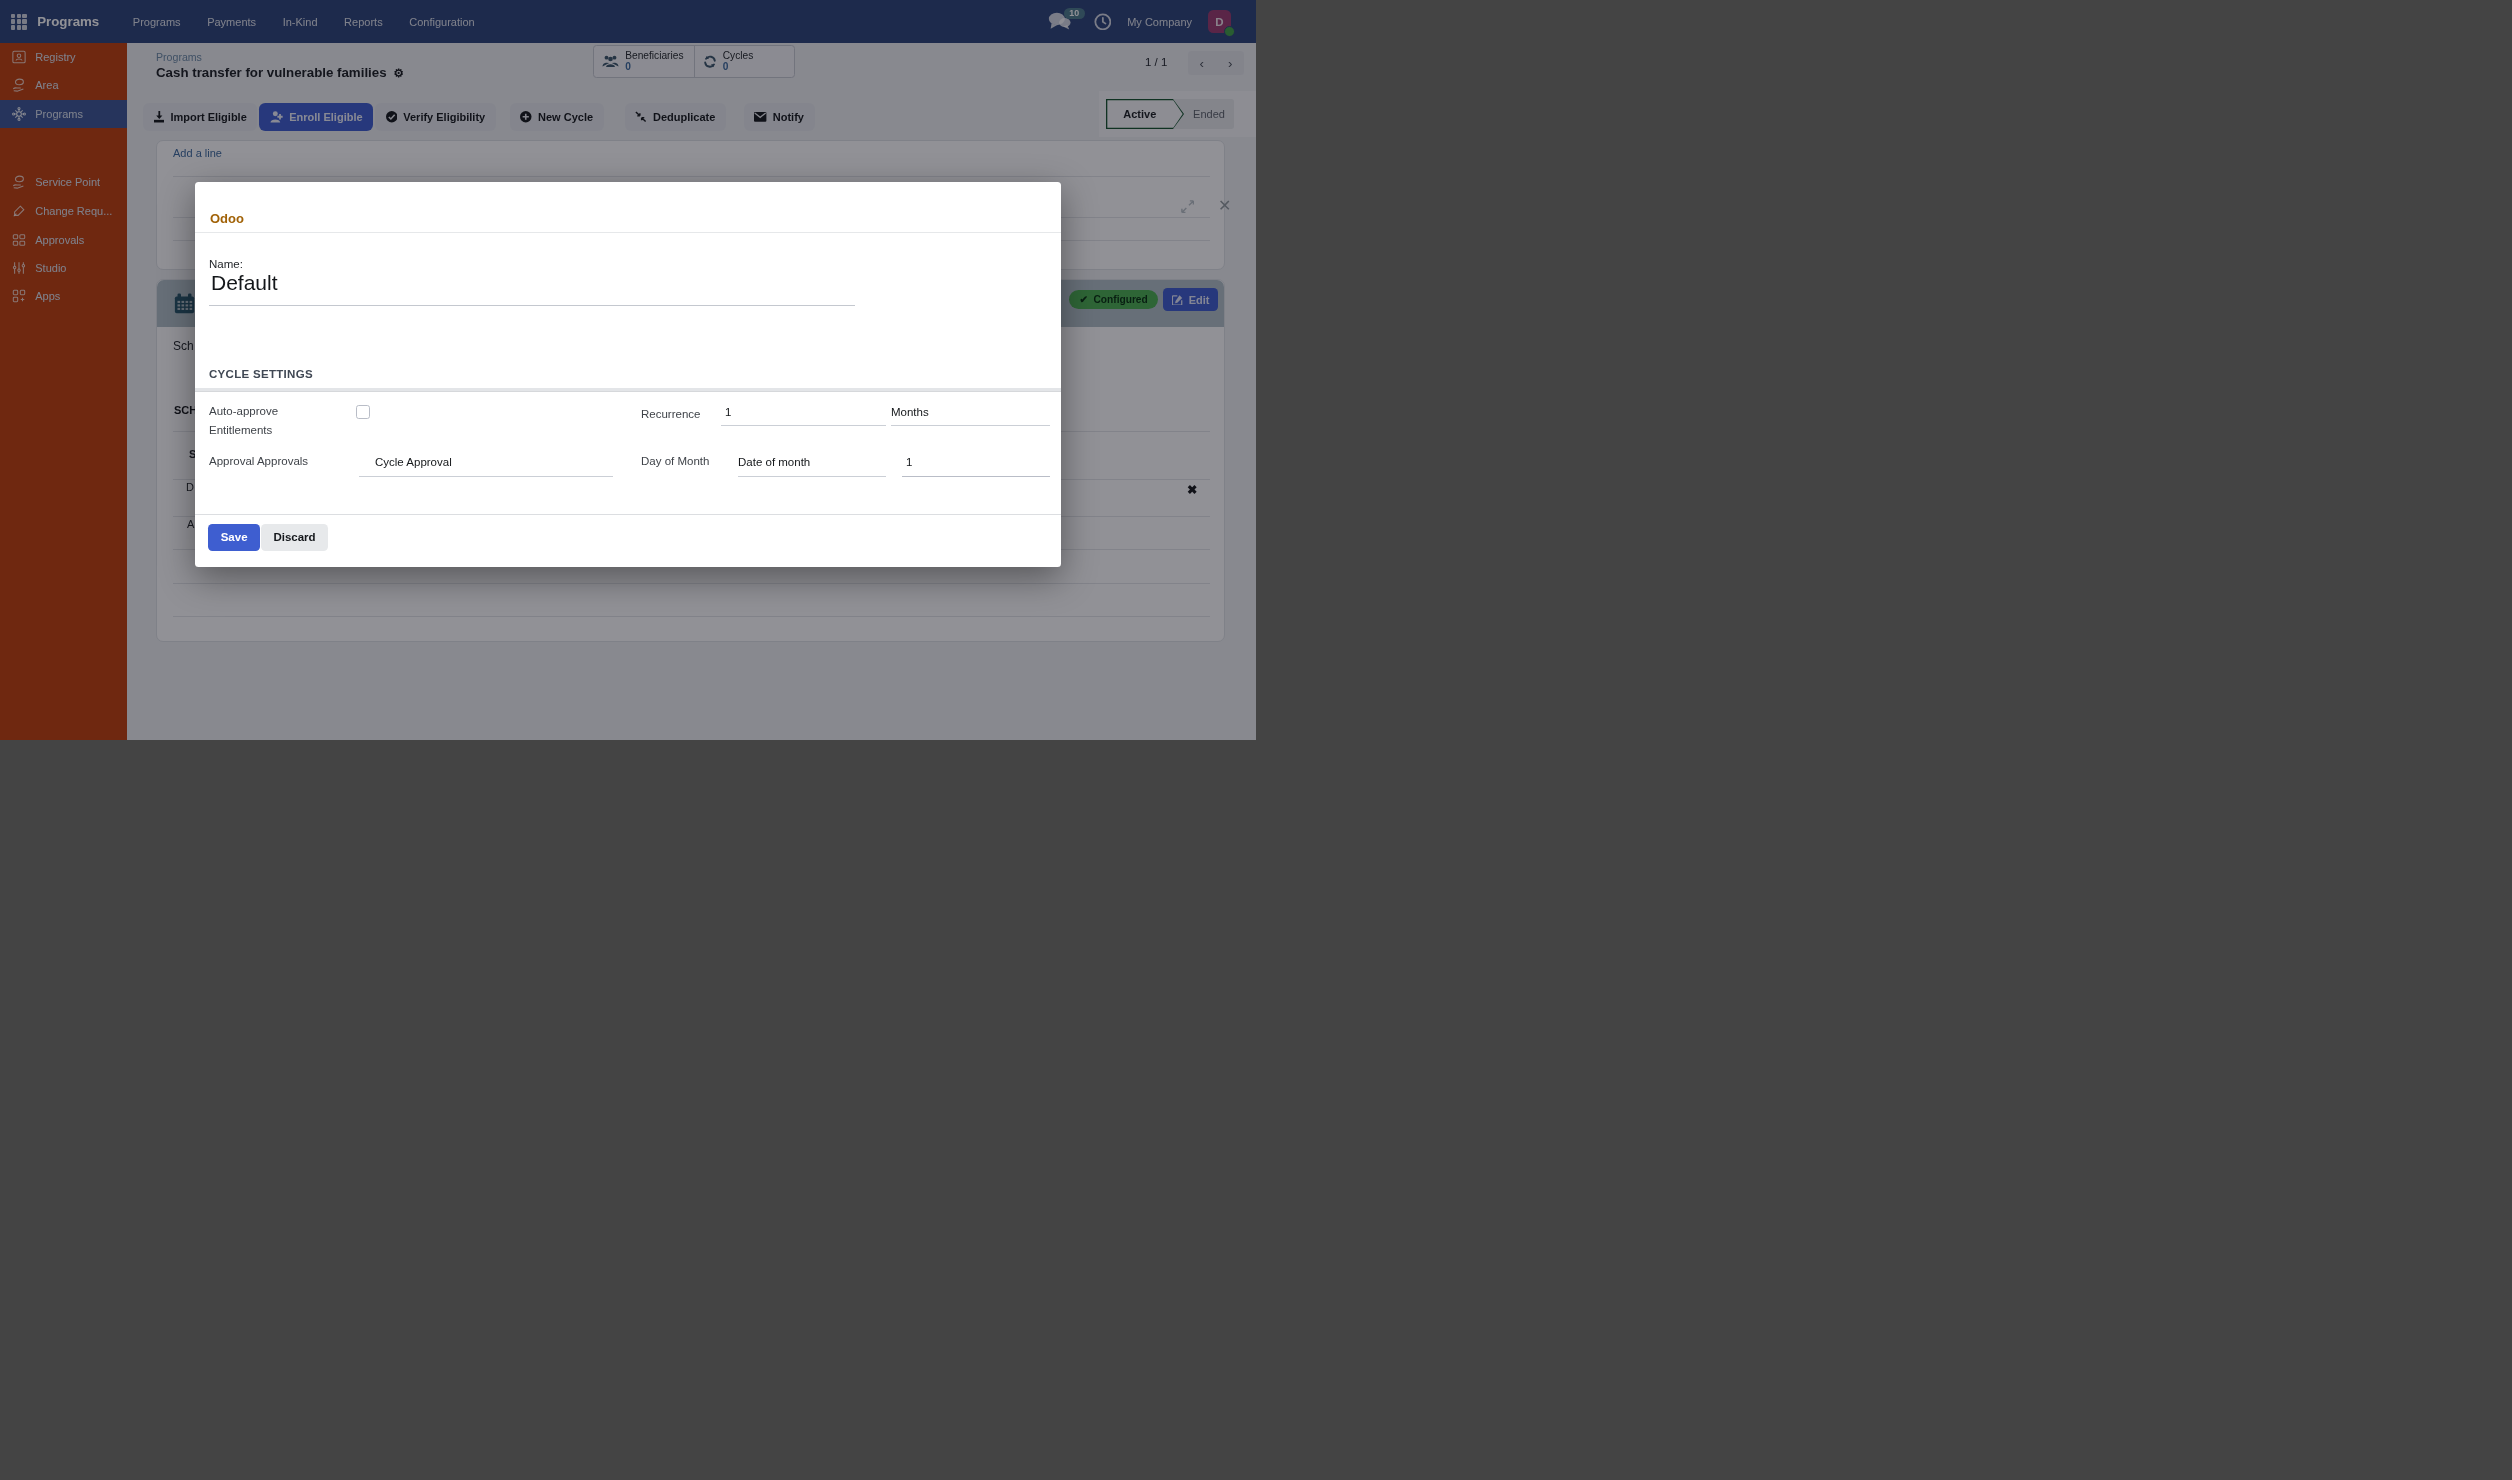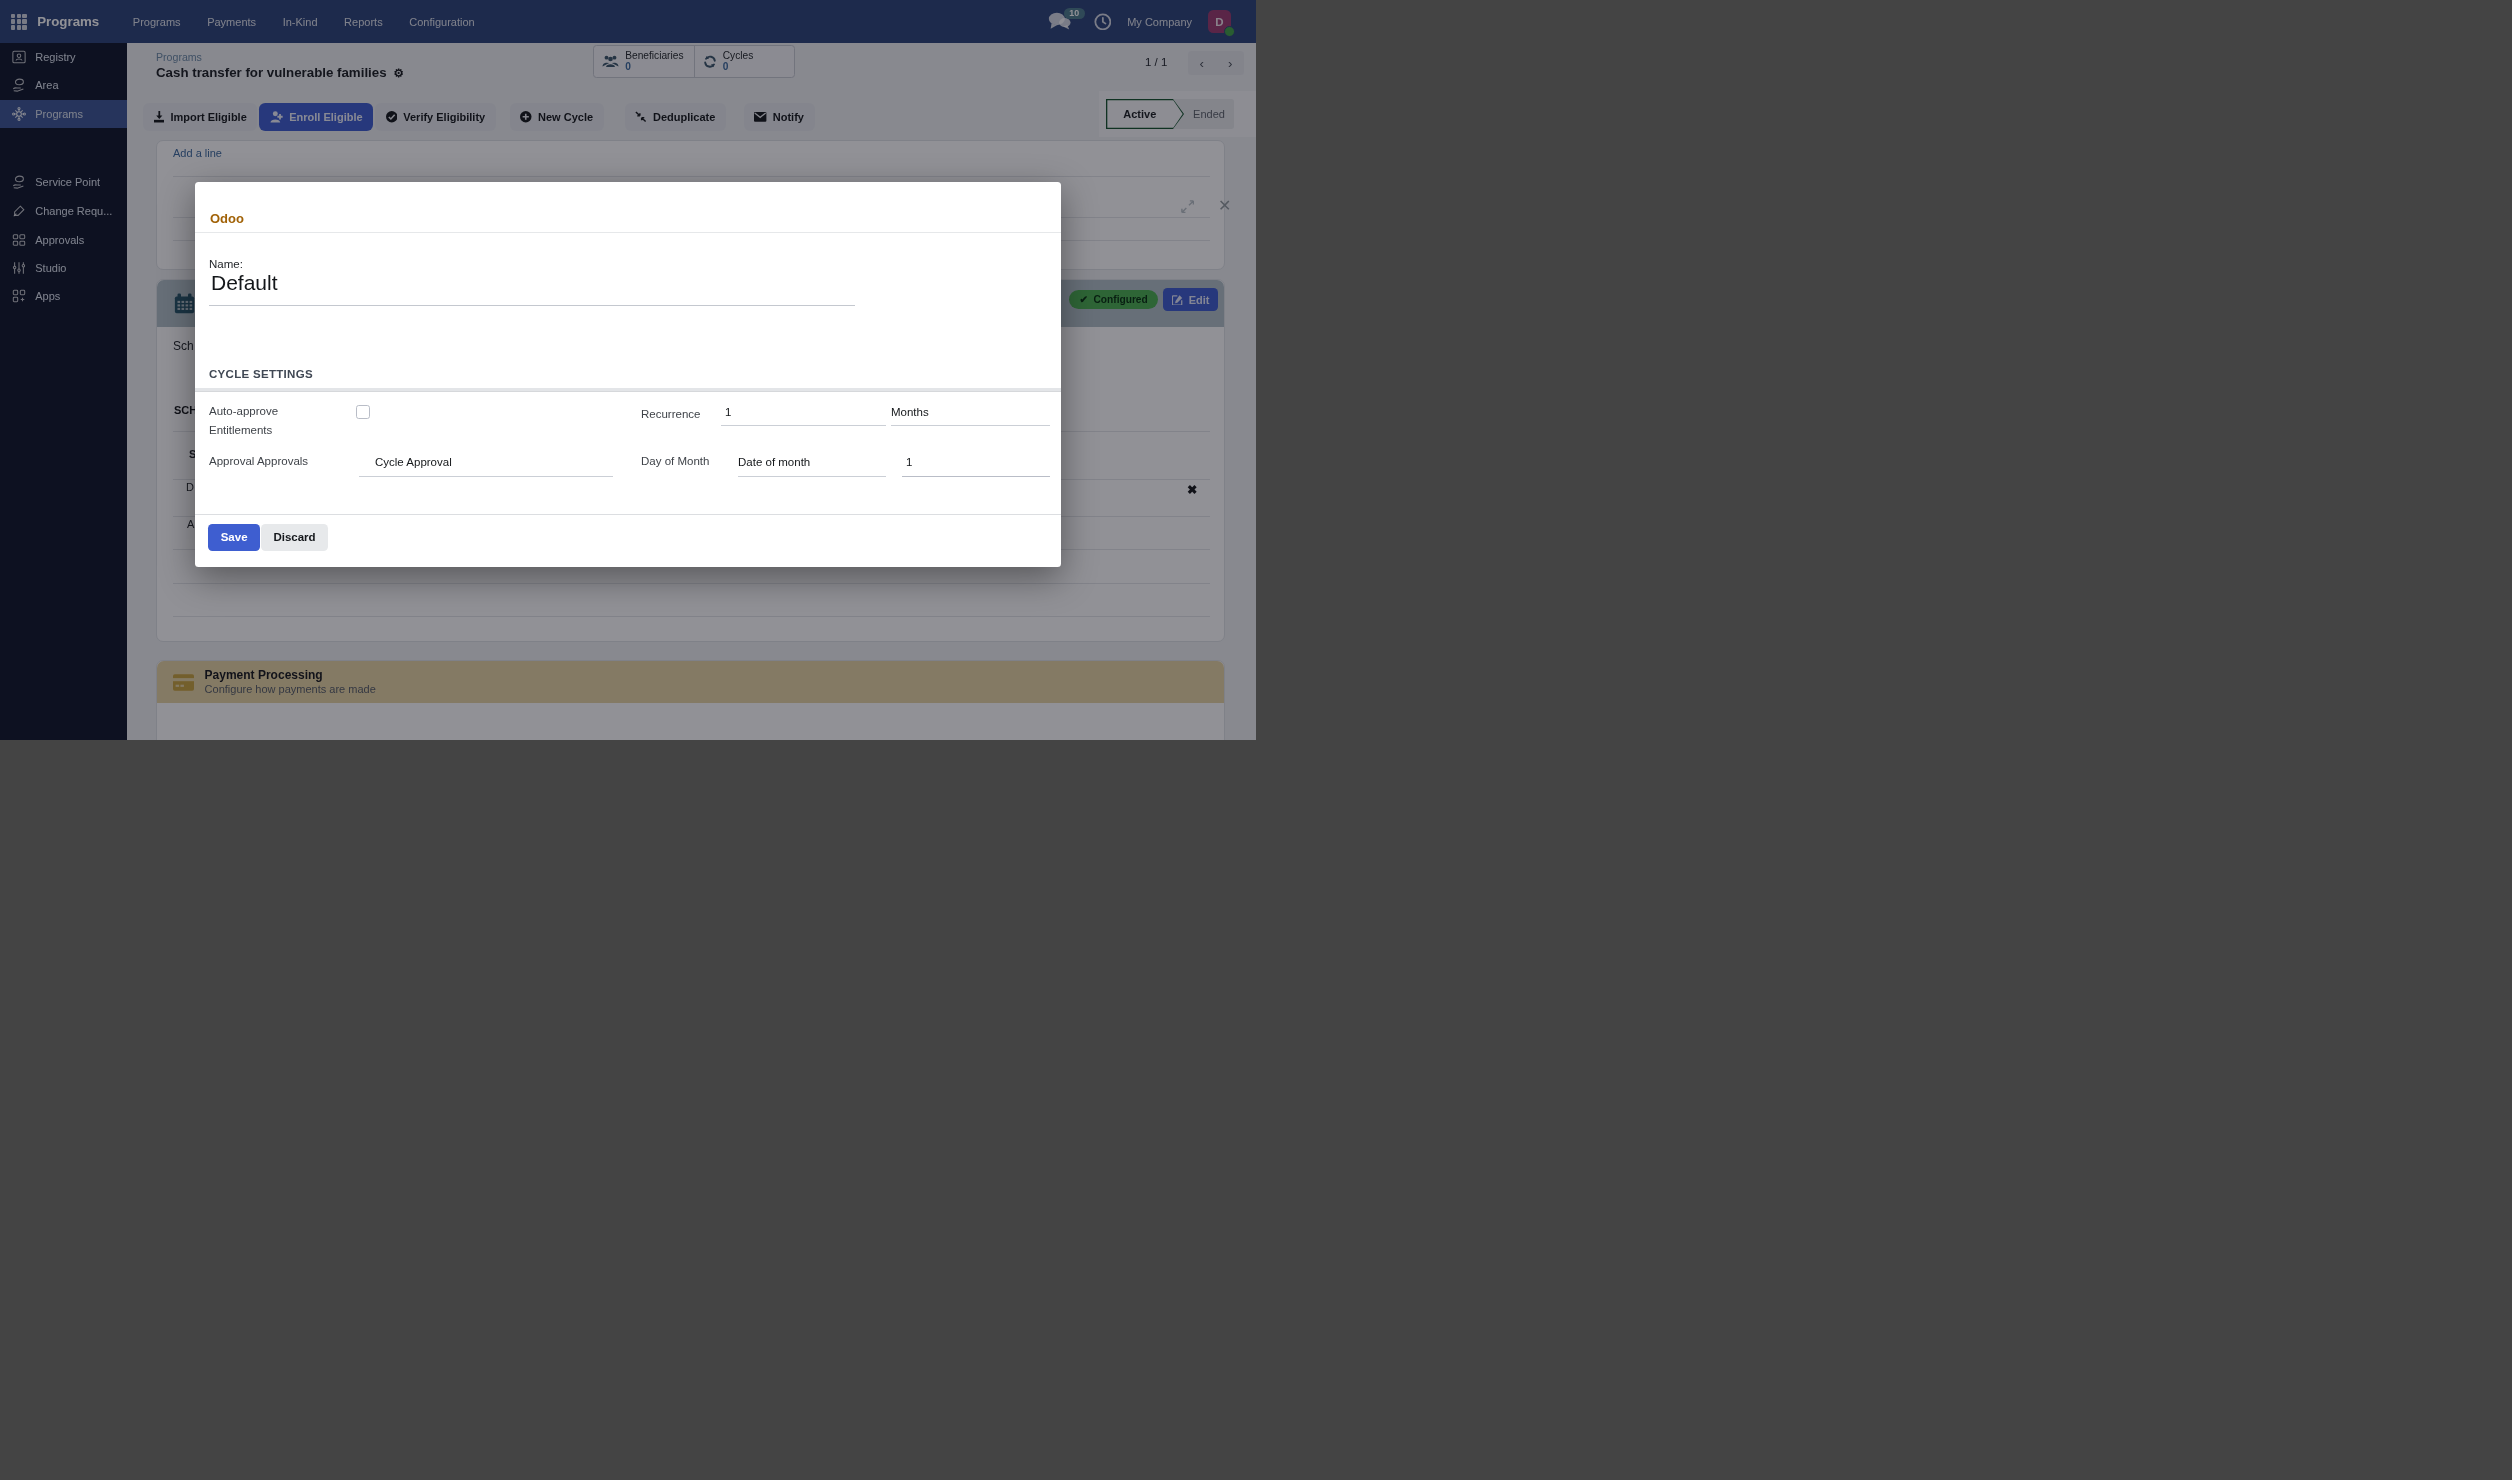--- a/index.html
+++ b/index.html
@@ -17,21 +17,21 @@
   .nav-right{margin-left:auto;display:flex;align-items:center;gap:16px;padding-right:25px;color:rgba(255,255,255,.85);}
   .chat-wrap{position:relative;width:30px;height:21px;}
   .chat-badge{position:absolute;right:-7px;top:-3.5px;background:#4e7d8c;color:#fff;font-size:8.9px;
     padding:0.9px 5.3px;border-radius:8px;font-weight:bold;}
   .company{font-size:11px;}
   .avatar{position:relative;width:23px;height:23px;background:#9c3b70;border-radius:5.3px;color:#efe3ea;
     font-size:11.5px;font-weight:bold;display:flex;align-items:center;justify-content:center;cursor:pointer;}
   .presence{position:absolute;right:-4.4px;bottom:-4.4px;width:9.8px;height:9.8px;border-radius:50%;
     background:#43a047;border:1.3px solid #2d4479;}
   
-  .sidebar{left:0;top:43px;width:127px;height:698px;background:#0f172a;z-index:1;}
+  .sidebar{left:0;top:43px;width:127px;height:698px;background:#c2410c;z-index:1;}
   .side-item{position:absolute;left:0;width:127px;height:28px;display:flex;align-items:center;gap:8.9px;
     padding-left:12.4px;box-sizing:border-box;color:#dde3ee;font-size:11px;cursor:pointer;white-space:nowrap;overflow:hidden;}
   .side-item.active{background:#3c5795;}
   .side-item svg{flex:0 0 auto;}
   
   .breadcrumb{left:156px;top:51px;font-size:10.6px;color:#6c8aa5;cursor:pointer;z-index:1;}
   .rec-title{left:156px;top:65px;font-size:13.3px;font-weight:bold;color:#1c1f23;z-index:1;display:flex;gap:7px;align-items:center;}
   .gear{font-size:11.5px;color:#14171a;cursor:pointer;}
   .statbox{left:593px;top:45px;width:200px;height:31px;border:0.9px solid #c6cad1;border-radius:3.5px;
     display:flex;z-index:1;background:rgba(255,255,255,.35);}
@@ -360,34 +360,20 @@
     <div class="divider" style="left:16px;top:199px;width:1037px;"></div>
     <span class="frag" style="left:29px;top:201px;font-size:11px;">D</span>
     <span class="x-del">✖</span>
     <div class="divider" style="left:16px;top:236px;width:1037px;"></div>
     <span class="frag linktext" style="left:30px;top:238px;font-size:11px;">A</span>
     <div class="divider" style="left:16px;top:269px;width:1037px;"></div>
     <div class="divider" style="left:16px;top:303px;width:1037px;"></div>
     <div class="divider" style="left:16px;top:336px;width:1037px;"></div>
   </div>
 
-  <div class="card" style="top:660px;height:89px;">
-    <div class="card3-band">
-      <svg width="21" height="17" viewBox="0 0 24 19" fill="#c9a43e">
-          <rect width="24" height="19" rx="2"></rect>
-          <rect y="4.5" width="24" height="3.5" fill="#e8d5a5"></rect>
-          <rect x="3" y="12" width="4" height="2.5" fill="#e8d5a5"></rect>
-          <rect x="8.5" y="12" width="4" height="2.5" fill="#e8d5a5"></rect>
-        </svg>
-      <div>
-        <div class="pp-title">Payment Processing</div>
-        <div class="pp-sub">Configure how payments are made</div>
-      </div>
-    </div>
-  </div>
 
   <div class="abs overlay"></div>
 
   <div class="abs modal">
     <div class="modal-header">
       <span class="modal-title">Odoo</span>
       <span class="modal-expand">
         <svg width="13.3" height="13.3" viewBox="0 0 15 15" fill="none" stroke="#6a6f77" stroke-width="1.6">
             <path d="M9 6 L14 1 M14 1 H10 M14 1 V5"></path>
             <path d="M6 9 L1 14 M1 14 H5 M1 14 V10"></path>

